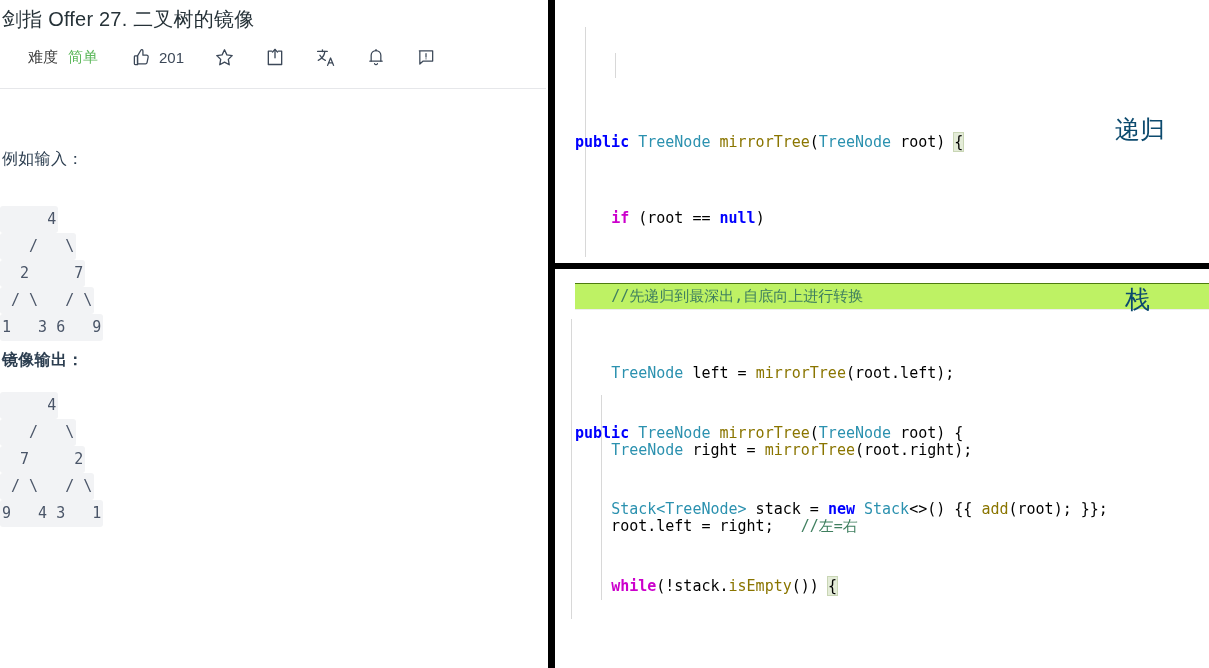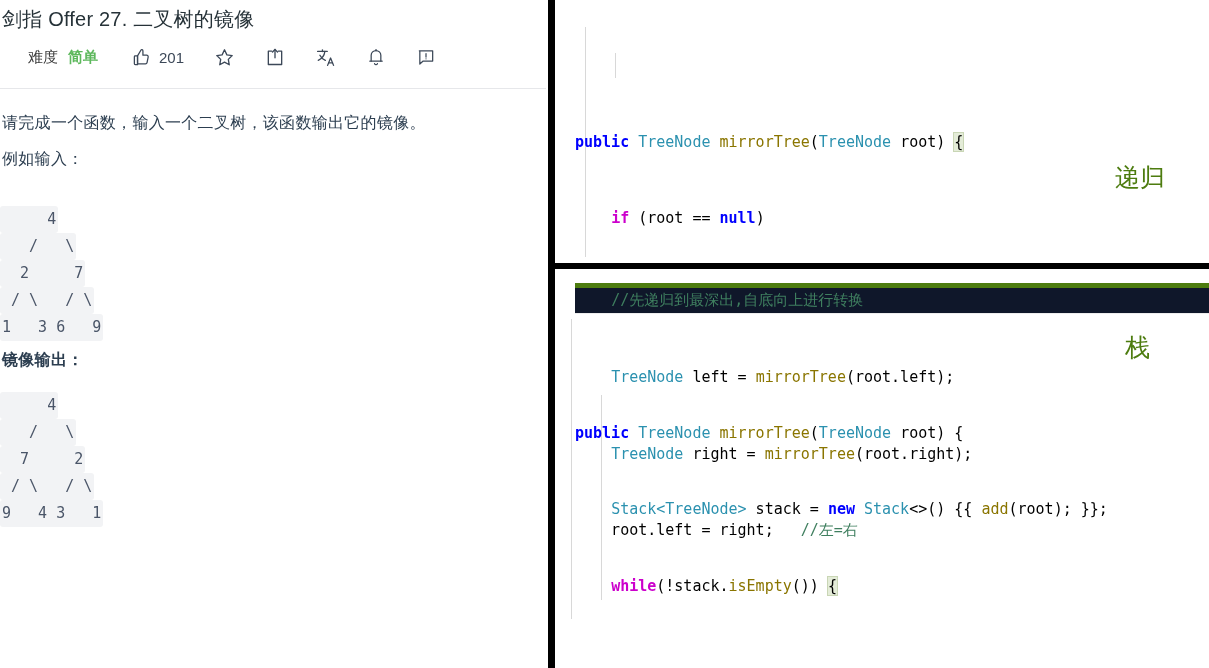--- a/index.html
+++ b/index.html
@@ -50,21 +50,21 @@
     display: flex; align-items: center;
     height: 30px;
     margin-left: 26px;
   }
   .meta-label {
     font-size: 15px; color: #3c3c3c;
     margin-right: 10px;
   }
   .meta-difficulty {
     font-size: 15px; color: #5db85c;
-    font-weight: 700;
+    font-weight: 400;
     margin-right: 34px;
   }
   .icon-btn {
     display: flex; align-items: center;
     color: #3c4858;
     margin-right: 30px;
     cursor: pointer;
   }
   .icon-btn:last-child { margin-right: 0; }
   .icon-btn svg { display: block; }
@@ -123,22 +123,22 @@
   #code-stack     { top: 293px; }
 
   .code-line {
     position: relative;
     height: 25.5px;
     white-space: pre;
     color: #000;
     margin-left: 20px;
   }
   .code-line.hl-line {
-    background: #0f172a;
-    border-top: 5px solid #4d7c0f;
+    background: #bef264;
+    border-top: 1px solid #4d7c0f;
     border-bottom: 1px solid #ededed;
   }
 
   
   .guide {
     position: absolute; top: 0;
     width: 1px; height: 100%;
     background: #d8d8d8;
   }
 
@@ -159,23 +159,22 @@
   .hdivider {
     position: absolute; left: 555px; top: 263px;
     width: 654px; height: 6px;
     background: #000;
   }
 
   
   .annot {
     position: absolute;
     font-size: 25px;
-    color: #4d7c0f;
+    color: #0c4a6e;
     font-family: "DejaVu Sans", sans-serif;
-    margin-top: 48px;
   }
   #annot-recursion { left: 1115px; top: 113px; }
   #annot-stack     { left: 1125px; top: 283px; }
 </style>
 </head>
 <body>
 
 <div class="page">
 
   <div class="left-pane">
@@ -247,21 +246,20 @@
             <path d="M12 8v4"></path>
             <path d="M12 14.1v.1"></path>
           </svg>
         </span>
       </span>
 
     </div>
 
     <div class="header-divider"></div>
 
-    <div class="para" id="para-desc">请完成一个函数，输入一个二叉树，该函数输出它的镜像。</div>
 
     <div class="para" id="para-example">例如输入：</div>
 
     <div class="tree-block" id="tree-input">
       <code class="tree-line">     4</code>
       <code class="tree-line">   /   \</code>
       <code class="tree-line">  2     7</code>
       <code class="tree-line"> / \   / \</code>
       <code class="tree-line">1   3 6   9</code>
     </div>

